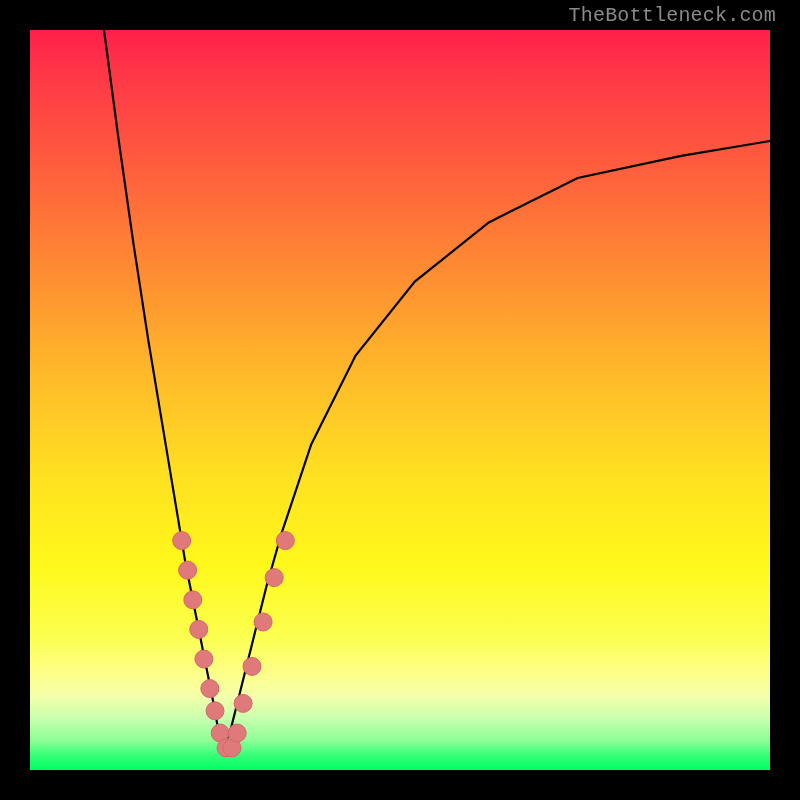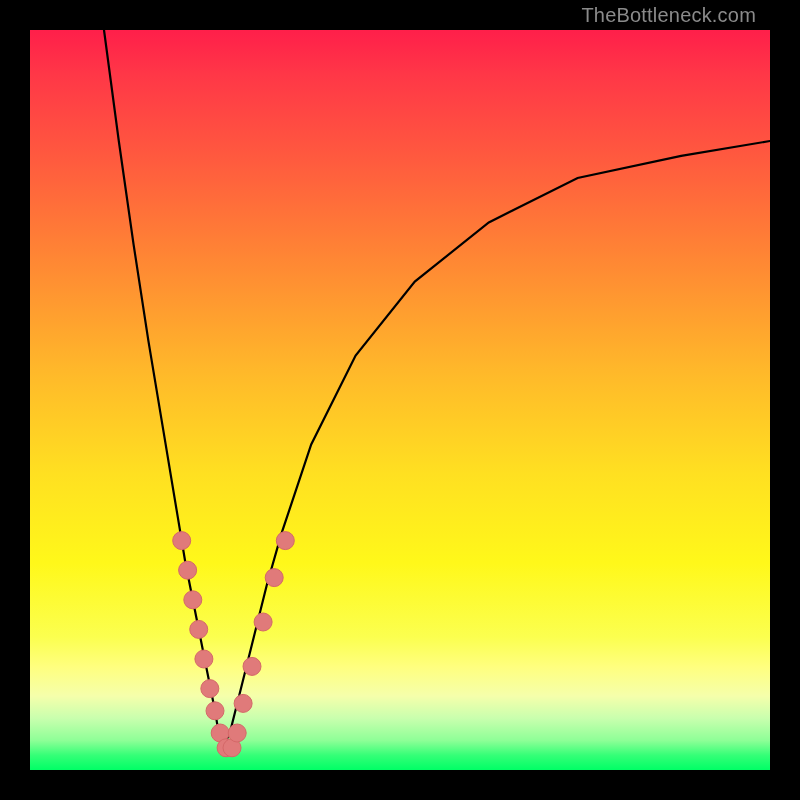--- a/index.html
+++ b/index.html
@@ -48,22 +48,22 @@
   .curve-svg {
     position: absolute;
     left: 0;
     top: 0;
     width: 740px;
     height: 740px;
   }
   .watermark {
     position: absolute;
     top: 4px;
-    right: 44px;
-    font-family: Liberation Sans, sans-serif;
+    right: 24px;
+    font-family: Liberation Mono, monospace;
     font-size: 20px;
     color: #8a8a8a;
     letter-spacing: 0.2px;
   }
 </style>
 </head>
 <body>
 
 <div class="frame">
   <div class="watermark">TheBottleneck.com</div>

